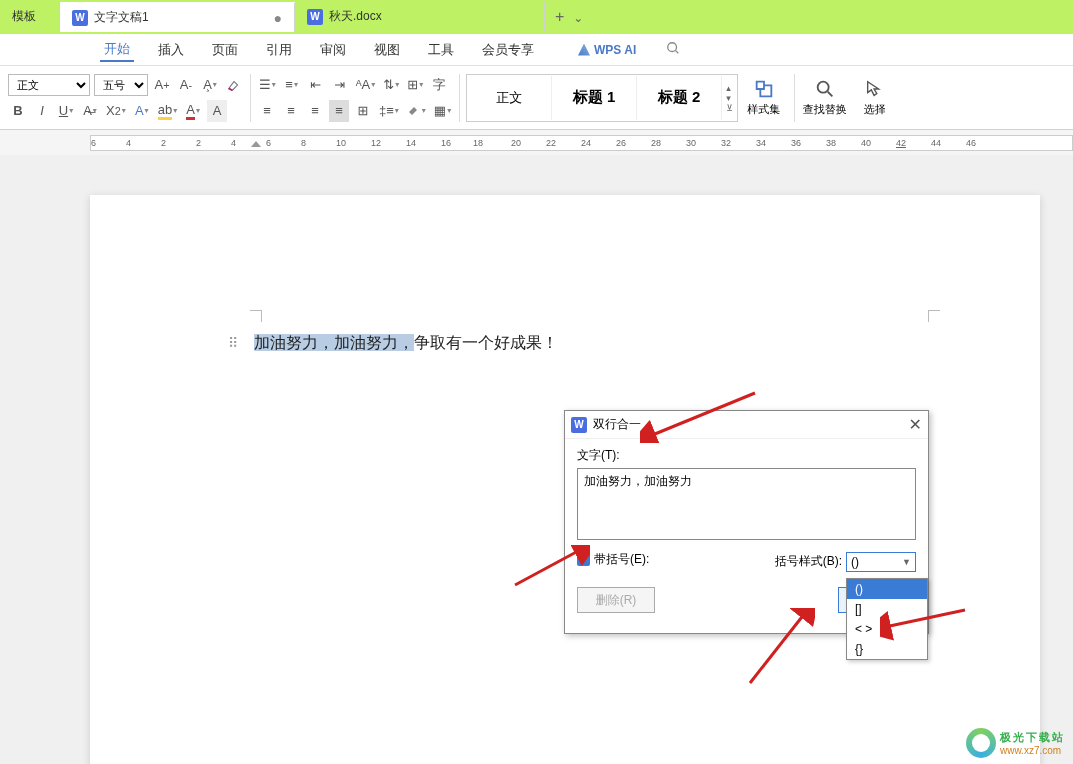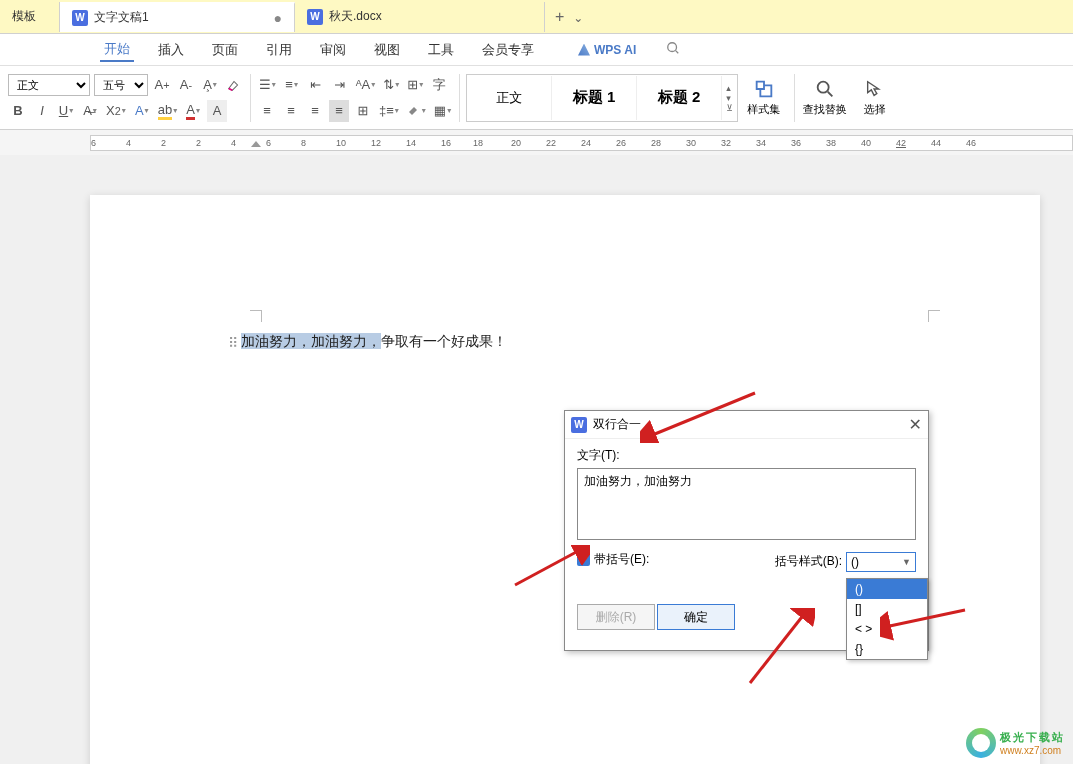--- a/index.html
+++ b/index.html
@@ -1,19 +1,19 @@
 <!DOCTYPE html>
 <html><head>
 <meta charset="utf-8">
 <style>
 * { margin: 0; padding: 0; box-sizing: border-box; font-family: "Microsoft YaHei", "SimSun", Arial, sans-serif; }
 body { width: 1073px; height: 764px; background: #f0f0f0; overflow: hidden; position: relative; }
 
 
-.tab-bar { height: 34px; background: #fef9c3; display: flex; align-items: center; padding-left: 0; border-bottom: 1px solid #d0d0d0; }
+.tab-bar { height: 34px; background: #bef264; display: flex; align-items: center; padding-left: 0; border-bottom: 1px solid #d0d0d0; }
 .tab { height: 30px; display: flex; align-items: center; padding: 0 12px; font-size: 12px; color: #333; border-right: 1px solid #d0d0d0; cursor: pointer; position: relative; min-width: 80px; }
 .tab.active { background: #fff; border-top: 2px solid transparent; }
 .tab .w-icon { width: 16px; height: 16px; background: #4a6ee0; color: #fff; font-size: 10px; font-weight: bold; display: flex; align-items: center; justify-content: center; margin-right: 6px; border-radius: 2px; }
 .tab .close { margin-left: auto; padding-left: 10px; color: #888; font-size: 14px; }
 .new-tab { padding: 0 10px; color: #666; font-size: 16px; cursor: pointer; }
 
 
 .ribbon-menu { height: 32px; background: #fff; display: flex; align-items: center; padding-left: 100px; gap: 20px; font-size: 13px; border-bottom: 1px solid #e0e0e0; }
 .ribbon-menu .menu-item { color: #333; cursor: pointer; padding: 2px 4px; }
 .ribbon-menu .menu-item.active { color: #4a7ac7; border-bottom: 2px solid #4a7ac7; }
@@ -41,39 +41,39 @@
 
 .ruler-area { height: 25px; background: #f5f5f5; position: relative; overflow: hidden; }
 .ruler { position: absolute; left: 90px; right: 0; top: 5px; height: 16px; background: #fff; border: 1px solid #ccc; }
 .ruler-tick { position: absolute; font-size: 9px; color: #666; top: 2px; }
 .ruler-marker { position: absolute; top: -3px; width: 10px; height: 10px; }
 
 
 .doc-area { position: absolute; top: 155px; left: 0; right: 0; bottom: 0; background: #f0f0f0; overflow: hidden; }
 .page { position: absolute; left: 90px; top: 40px; width: 950px; height: 600px; background: #fff; box-shadow: 0 2px 8px rgba(0,0,0,0.15); }
 .para-handle { position: absolute; left: -28px; top: 140px; color: #999; cursor: move; font-size: 14px; }
-.doc-text { position: absolute; left: 151px; top: 138px; font-size: 14px; font-family: SimSun, serif; color: #222; }
+.doc-text { position: absolute; left: 164px; top: 138px; font-size: 16px; font-family: SimSun, serif; color: #222; }
 .doc-text .sel { background: #b8cce4; }
 .margin-line { position: absolute; border: 0 solid #bbb; }
 
 
 .dialog { position: absolute; left: 564px; top: 410px; width: 365px; background: #fff; border: 1px solid #888; box-shadow: 2px 2px 6px rgba(0,0,0,0.25); z-index: 100; }
 .dialog-title { display: flex; align-items: center; height: 28px; padding: 0 6px; font-size: 12px; border-bottom: 1px solid #eee; }
 .dialog-title .w-icon { width: 16px; height: 16px; background: #4a6ee0; color: #fff; font-size: 10px; font-weight: bold; display: flex; align-items: center; justify-content: center; margin-right: 6px; border-radius: 2px; }
 .dialog-title .close-x { margin-left: auto; cursor: pointer; font-size: 16px; color: #555; }
 .dialog-body { padding: 8px 12px 20px; font-size: 12px; }
 .dialog-body label { display: block; margin-bottom: 4px; }
 .dialog-textarea { width: 100%; height: 72px; border: 1px solid #888; padding: 4px 6px; font-size: 12px; resize: none; font-family: inherit; }
 .dialog-row { display: flex; align-items: center; margin-top: 8px; }
 .dialog-row .chk { display: flex; align-items: center; gap: 4px; }
 .dialog-row .chk input { width: 13px; height: 13px; accent-color: #3a7bd5; }
 .dialog-row .bracket-style { margin-left: auto; display: flex; align-items: center; gap: 4px; }
 .bracket-sel { width: 70px; height: 20px; border: 1px solid #3a7bd5; background: #fff; font-size: 12px; padding: 0 4px; display: flex; align-items: center; justify-content: space-between; cursor: pointer; }
 .bracket-sel .arrow { font-size: 9px; color: #666; }
-.dialog-buttons { display: flex; margin-top: 32px; gap: 2px; }
+.dialog-buttons { display: flex; justify-content: space-between; margin-top: 15px; gap: 10px; }
 .dialog-buttons button { width: 78px; height: 26px; font-size: 12px; border: 1px solid #aaa; background: #f5f5f5; cursor: pointer; }
 .dialog-buttons button.primary { border-color: #3a7bd5; background: #eaf2fb; }
 .dialog-buttons button:disabled { color: #aaa; }
 
 
 .dropdown { position: absolute; left: 846px; top: 578px; width: 82px; background: #fff; border: 1px solid #888; box-shadow: 2px 2px 4px rgba(0,0,0,0.2); z-index: 110; font-size: 12px; }
 .dropdown div { padding: 3px 8px; cursor: pointer; }
 .dropdown div.highlight { background: #3a7bd5; color: #fff; }
 
 

